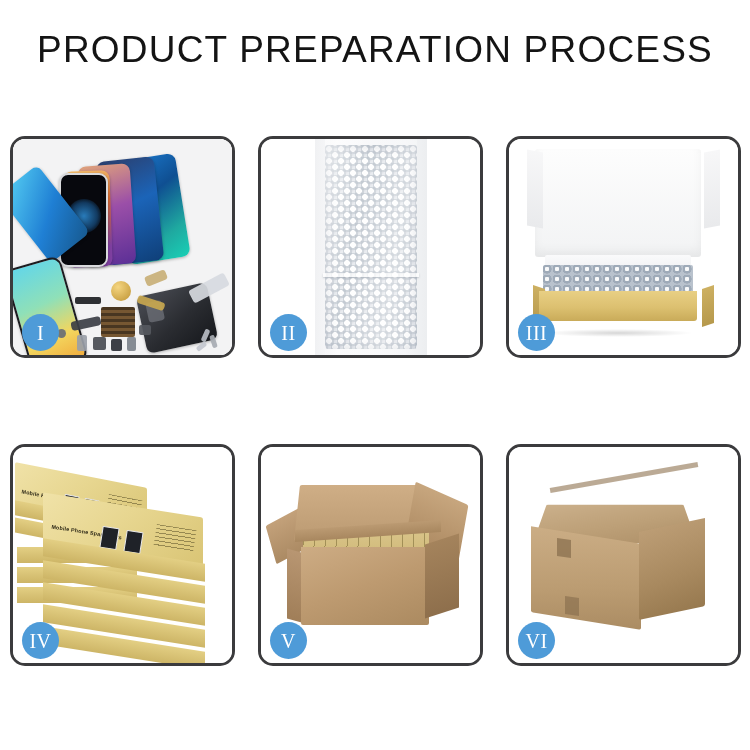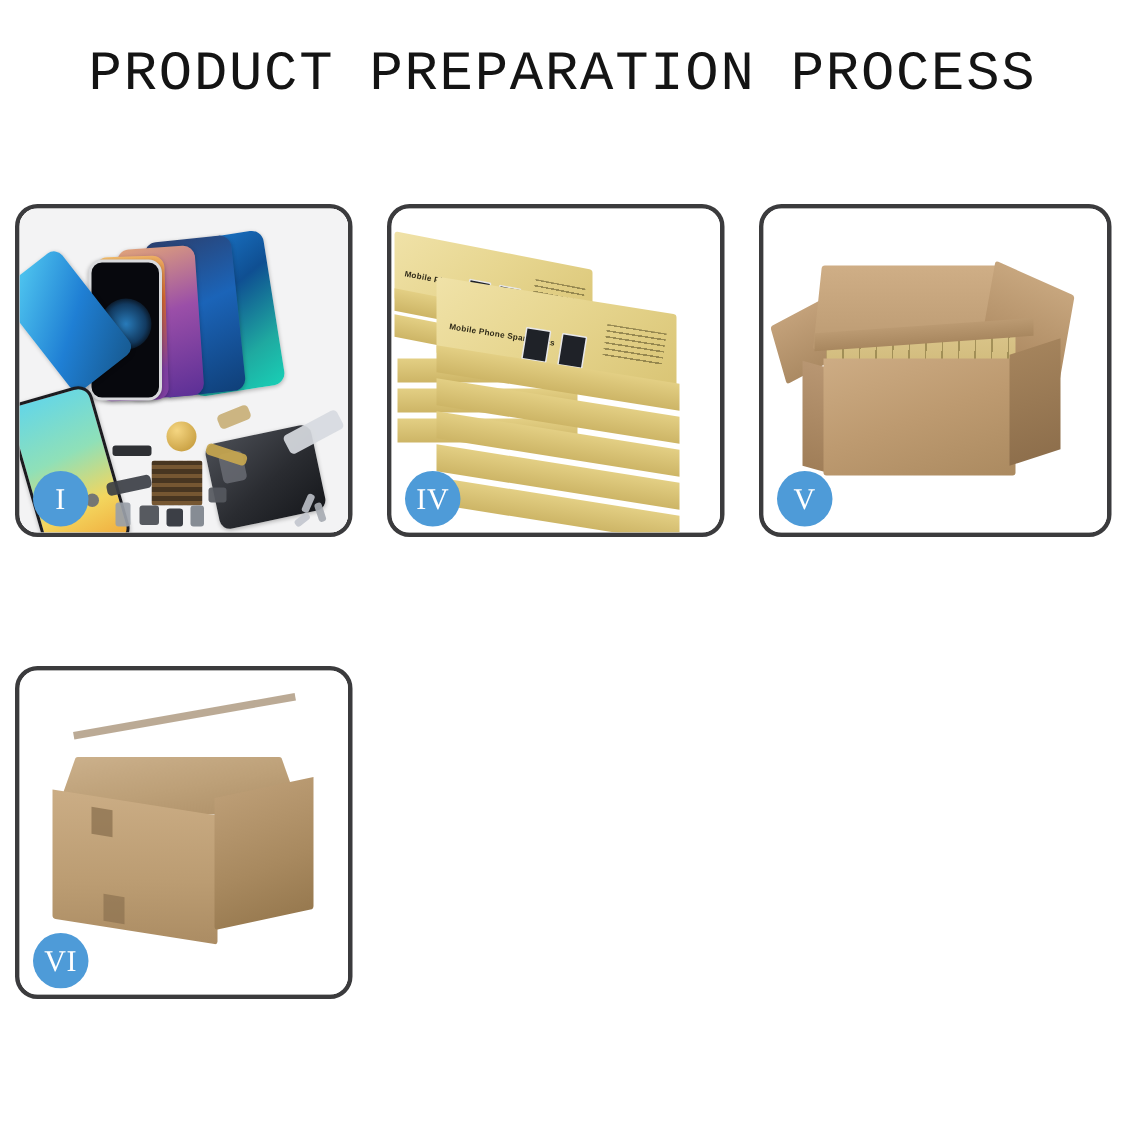--- a/index.html
+++ b/index.html
@@ -29,21 +29,21 @@
   }
 
   .page-title {
     margin-top: 30px;
     font-size: 37px;
     font-weight: 400;
     letter-spacing: 1.2px;
     color: #141414;
     line-height: 1.1;
     white-space: nowrap;
-    font-family: Liberation Mono, monospace;
+    font-family: Liberation Sans, sans-serif;
   }
 
   .page-subtitle {
     margin-top: 12px;
     font-size: 15.2px;
     font-weight: 400;
     color: #1b1b1b;
     letter-spacing: 0.05px;
     white-space: nowrap;
   }
@@ -366,21 +366,45 @@
         <div class="cmp cmp-s5"></div>
         <div class="cmp cmp-s6"></div>
         <div class="cmp cmp-screw1"></div>
         <div class="cmp cmp-screw2"></div>
         <div class="cmp cmp-screw3"></div>
         <div class="cmp cmp-tool"></div>
       </div>
       <div class="badge">I</div>
     </div>
 
-
+    <div class="panel">
+      <div class="panel-media">
+        <div class="bw-outer">
+          <div class="bw-inner"></div>
+          <div class="bw-seam"></div>
+          <div class="bw-sheen"></div>
+        </div>
+      </div>
+      <div class="badge">II</div>
+    </div>
+
+    <div class="panel">
+      <div class="panel-media">
+        <div class="b3-lid"></div>
+        <div class="b3-lidflapL"></div>
+        <div class="b3-lidflapR"></div>
+        <div class="b3-foam"></div>
+        <div class="b3-bubble"></div>
+        <div class="b3-sideL"></div>
+        <div class="b3-sideR"></div>
+        <div class="b3-front"></div>
+        <div class="b3-shadow"></div>
+      </div>
+      <div class="badge">III</div>
+    </div>
 
     <div class="panel">
       <div class="panel-media">
         <div class="stack">
 
           <div class="sbox" style="left:4px; top:140px; width:120px; height:16px;">
             <div class="face" style="top:0; height:16px;"></div>
           </div>
           <div class="sbox" style="left:4px; top:120px; width:120px; height:16px;">
             <div class="face" style="top:0; height:16px;"></div>

